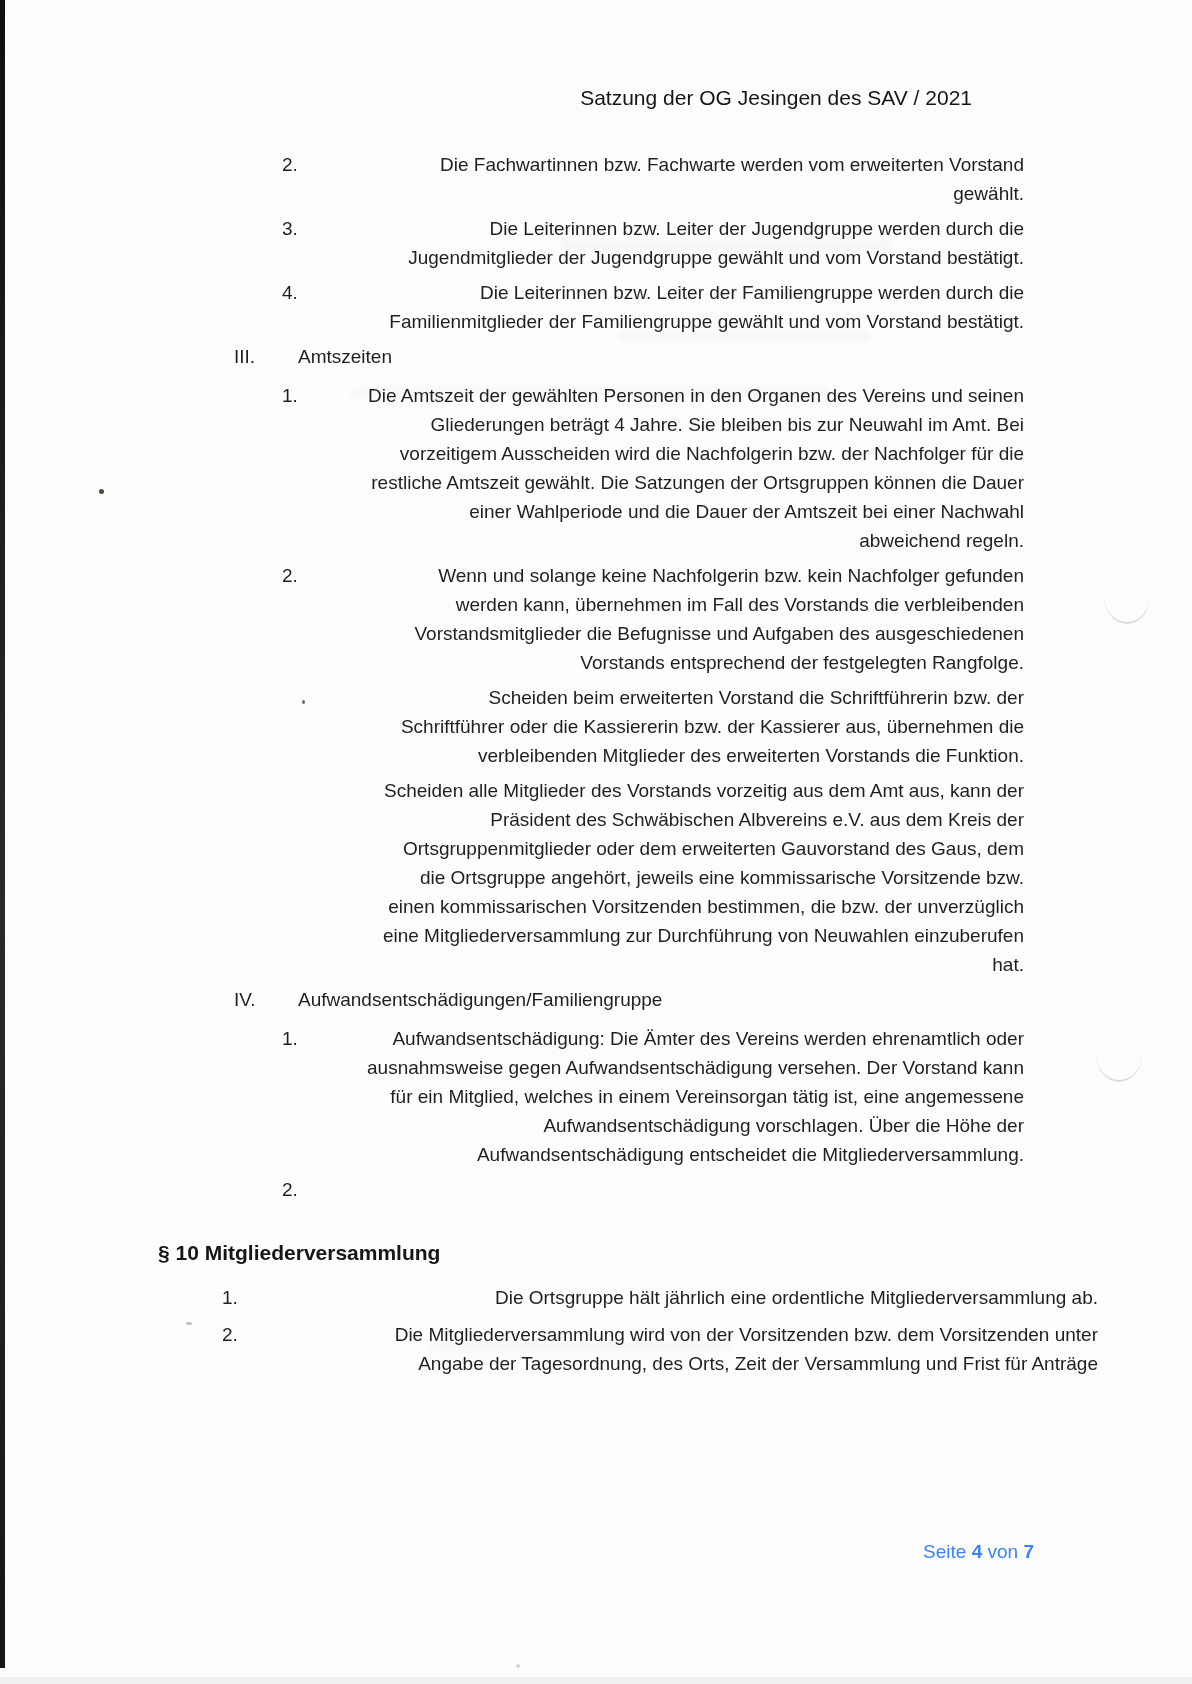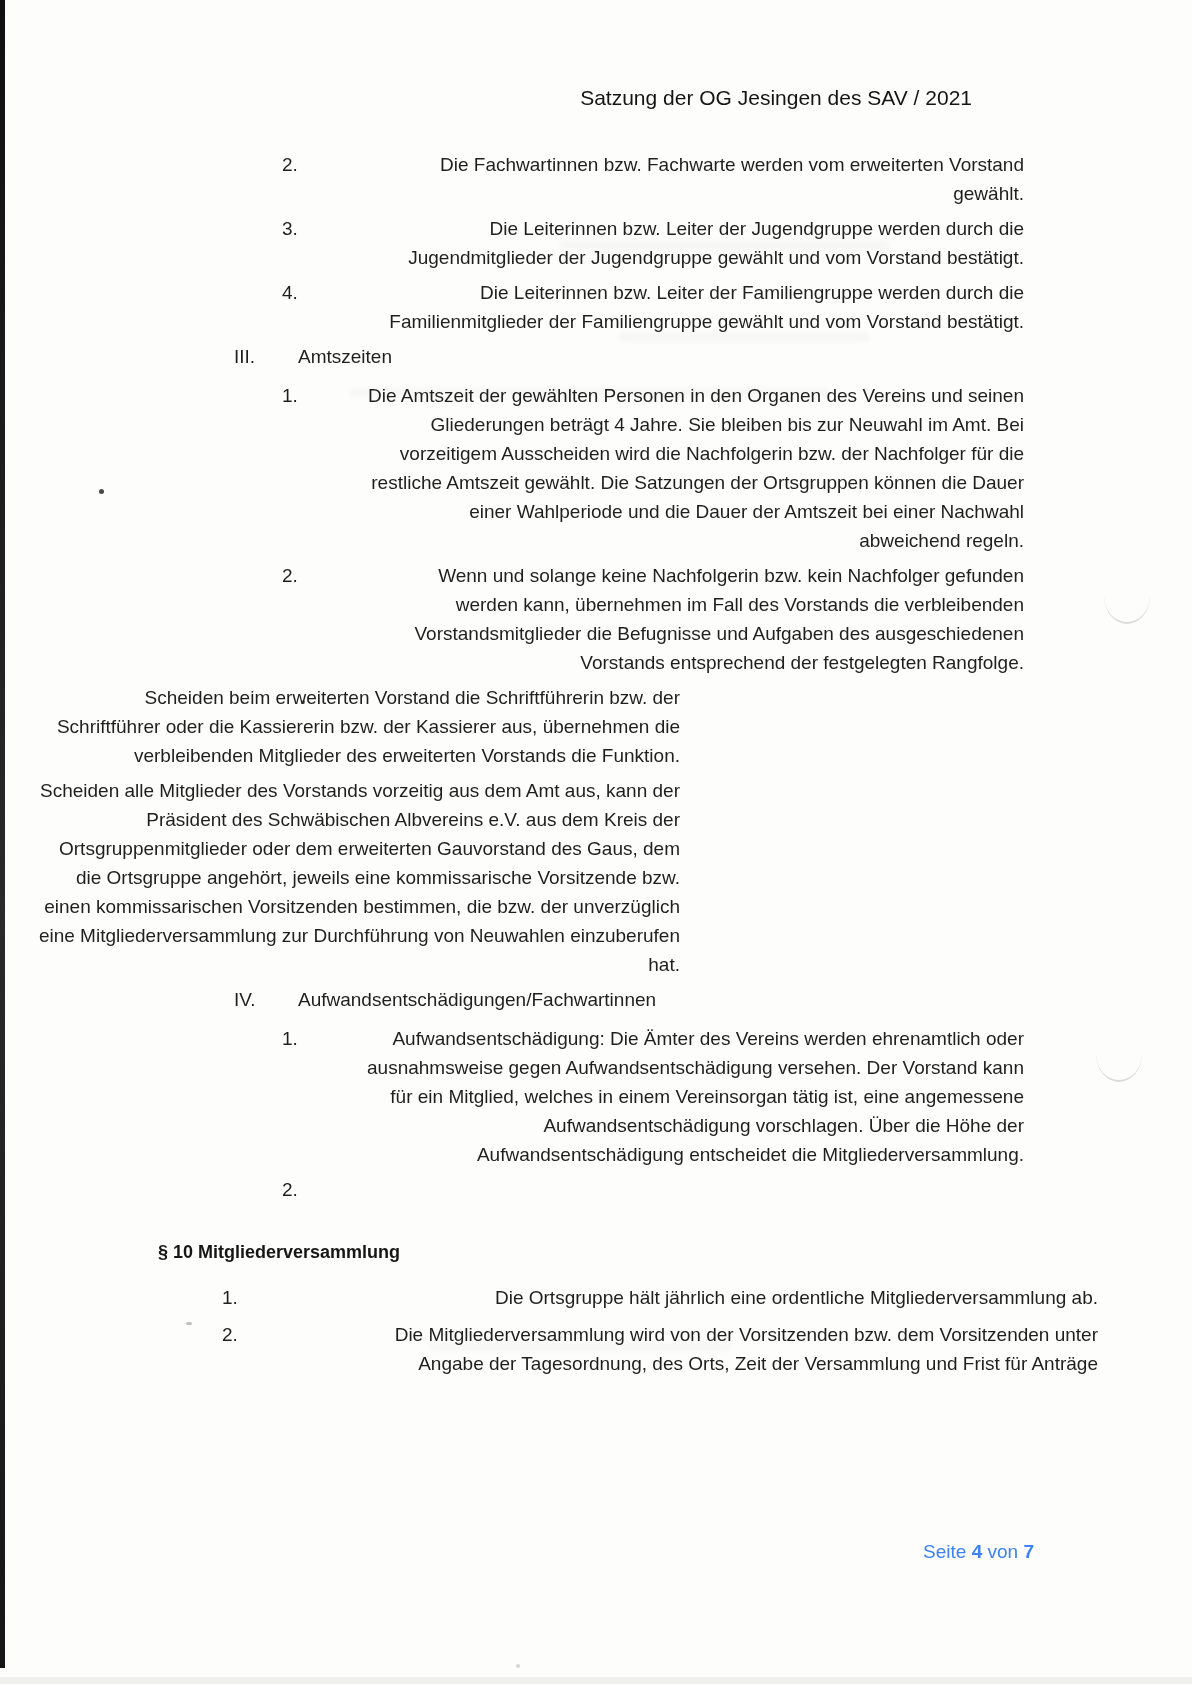--- a/index.html
+++ b/index.html
@@ -53,29 +53,29 @@
     position: absolute; top: 150px; left: 0; right: 0;
     font-size: 19px; line-height: 29px;
   }
   .row { display: flex; align-items: flex-start; }
   .txt { white-space: pre-line; text-align: right; }
 
   .item-a { padding-left: 282px; margin-bottom: 6px; }
   .item-a .num { width: 62px; flex: none; }
   .item-a .txt { width: 680px; }
 
-  .cont-para { margin-bottom: 6px; }
+  .cont-para { padding-left: 344px; margin-bottom: 6px; }
   .cont-para .txt { width: 680px; }
 
   .sect-head { padding-left: 218px; margin: 4px 0 10px 16px; }
   .sect-head .roman { width: 64px; flex: none; }
 
   .h10 {
     padding-left: 158px; margin: 34px 0 16px 0;
-    font-weight: bold; font-size: 18px; color: #161616;
+    font-weight: bold; font-size: 21px; color: #161616;
   }
 
   .item-b { padding-left: 222px; margin-bottom: 8px; }
   .item-b .num { width: 76px; flex: none; }
   .item-b .txt { width: 800px; }
 
   
   .doc-footer {
     position: absolute; top: 1541px; right: 158px;
     font-size: 19px; color: #3b82f6;
@@ -152,21 +152,21 @@
 Präsident des Schwäbischen Albvereins e.V. aus dem Kreis der
 Ortsgruppenmitglieder oder dem erweiterten Gauvorstand des Gaus, dem
 die Ortsgruppe angehört, jeweils eine kommissarische Vorsitzende bzw.
 einen kommissarischen Vorsitzenden bestimmen, die bzw. der unverzüglich
 eine Mitgliederversammlung zur Durchführung von Neuwahlen einzuberufen
 hat.</div>
     </div>
 
     <div class="row sect-head">
       <div class="roman">IV.</div>
-      <div class="title">Aufwandsentschädigungen/Fachwartinnen</div>
+      <div class="title">Aufwandsentschädigungen/Familiengruppe</div>
     </div>
 
     <div class="row item-a">
       <div class="num">1.</div>
       <div class="txt">Aufwandsentschädigung: Die Ämter des Vereins werden ehrenamtlich oder
 ausnahmsweise gegen Aufwandsentschädigung versehen. Der Vorstand kann
 für ein Mitglied, welches in einem Vereinsorgan tätig ist, eine angemessene
 Aufwandsentschädigung vorschlagen. Über die Höhe der
 Aufwandsentschädigung entscheidet die Mitgliederversammlung.</div>
     </div>

